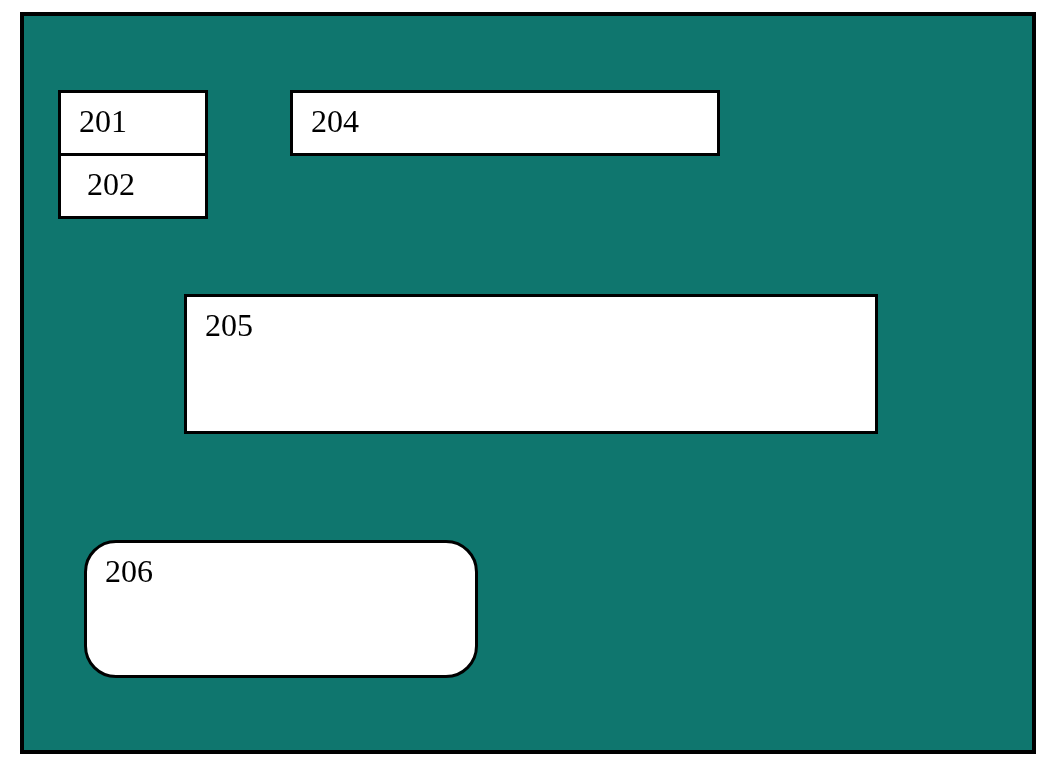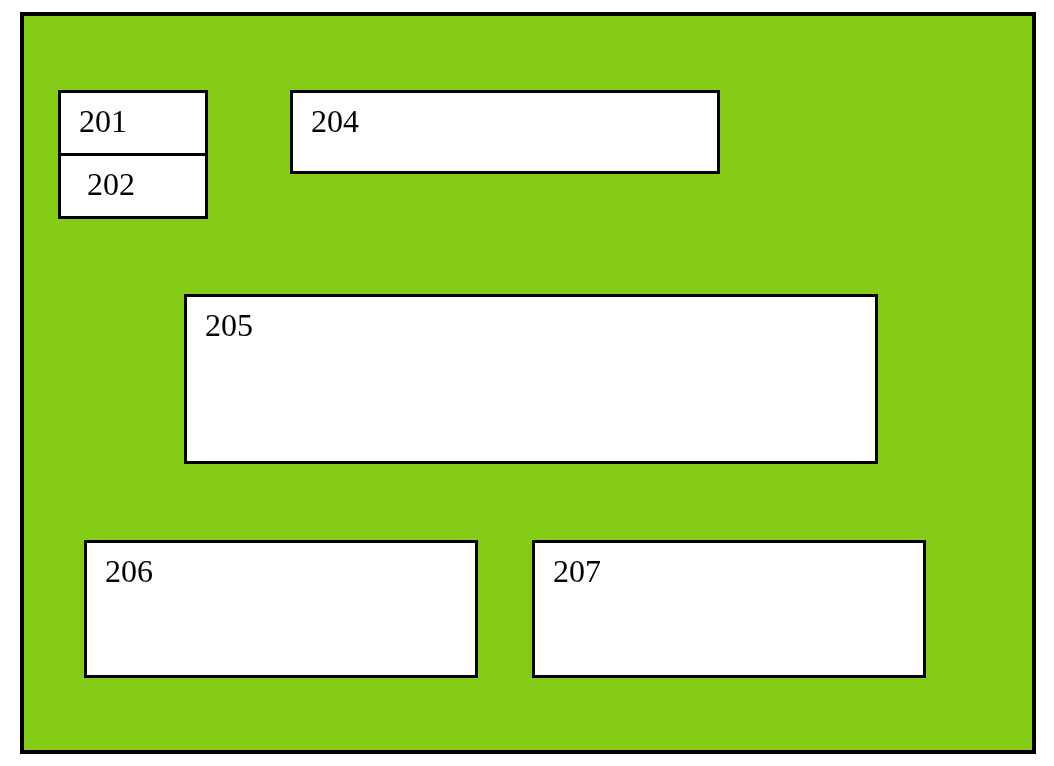--- a/index.html
+++ b/index.html
@@ -14,21 +14,21 @@
       height: 766px;
       position: relative;
     }
     .outer-frame {
       position: absolute;
       left: 20px;
       top: 12px;
       width: 1016px;
       height: 742px;
       border: 4px solid #000;
-      background: #84cc16;
+      background: #0f766e;
     }
     .box {
       position: absolute;
       border: 3px solid #000;
       background: #fff;
       font-size: 32px;
       color: #000;
       padding: 10px 18px;
     }
     
@@ -42,39 +42,40 @@
       left: 34px;
       top: 137px; 
       width: 150px;
       height: 66px;
       padding-left: 26px;
     }
     .box-204 {
       left: 266px;
       top: 74px;
       width: 430px;
-      height: 84px;
+      height: 66px;
     }
     .box-203 {
       left: 748px;
       top: 74px;
       width: 130px;
       height: 66px;
     }
     .box-205 {
       left: 160px;
       top: 278px;
       width: 694px;
-      height: 170px;
+      height: 140px;
     }
     .box-206 {
       left: 60px;
       top: 524px;
       width: 394px;
       height: 138px;
+      border-radius: 32px;
     }
     .box-207 {
       left: 508px;
       top: 524px;
       width: 394px;
       height: 138px;
     }
   </style>
 </head>
 <body>
@@ -95,17 +96,14 @@
 
 
   <div class="box box-205">
     <span>205</span>
   </div>
 
   <div class="box box-206">
     <span>206</span>
   </div>
 
-  <div class="box box-207">
-    <span>207</span>
-  </div>
 
 </div>
 
 </body></html>

